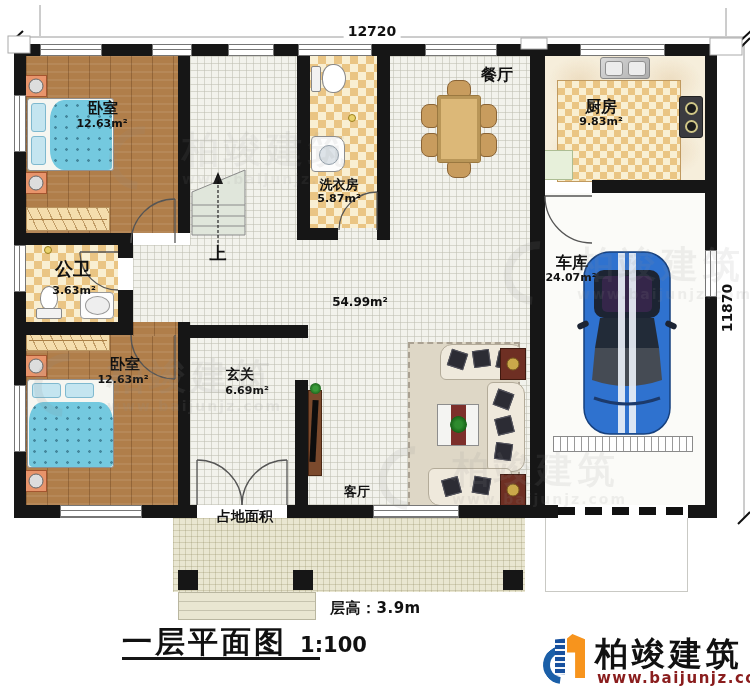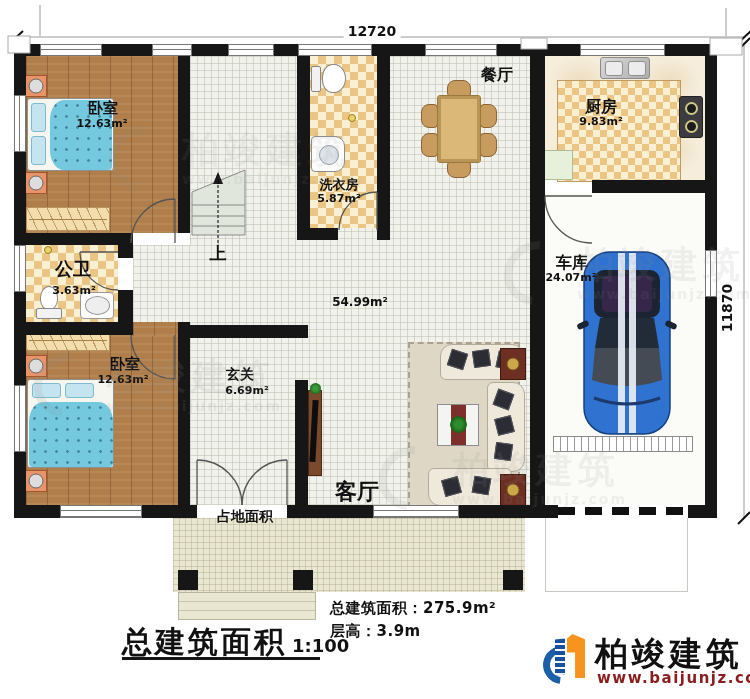--- a/index.html
+++ b/index.html
@@ -304,21 +304,21 @@
   <div class="lbl" style="left:247px;top:390px;font-size:11px;">6.69m²</div>
   <div class="lbl" style="left:218px;top:253px;font-size:17px;">上</div>
   <div class="lbl" style="left:360px;top:302px;font-size:12px;">54.99m²</div>
   <div class="lbl" style="left:497px;top:75px;font-size:16px;">餐厅</div>
   <div class="lbl" style="left:339px;top:185px;font-size:13px;">洗衣房</div>
   <div class="lbl" style="left:339px;top:198px;font-size:11px;">5.87m²</div>
   <div class="lbl" style="left:601px;top:107px;font-size:16px;">厨房</div>
   <div class="lbl" style="left:601px;top:121px;font-size:11px;">9.83m²</div>
   <div class="lbl" style="left:572px;top:263px;font-size:16px;">车库</div>
   <div class="lbl" style="left:571px;top:277px;font-size:11px;">24.07m²</div>
-  <div class="lbl" style="left:357px;top:492px;font-size:22px;">客厅</div>
+  <div class="lbl" style="left:357px;top:492px;font-size:13px;">客厅</div>
   <div class="lbl" style="left:245px;top:517px;font-size:14px;z-index:55;">占地面积</div>
 
   <div class="wm" style="left:110px;top:125px;opacity:.10;">
     <div class="wm-glyph"></div>
     <div>
         <div class="wm-name">柏竣建筑</div>
          <div class="wm-url">www.baijunjz.com</div>
       </div>
   </div>
   <div class="wm" style="left:35px;top:352px;opacity:.13;">
@@ -337,29 +337,26 @@
   </div>
   <div class="wm" style="left:380px;top:445px;opacity:.12;">
     <div class="wm-glyph"></div>
     <div>
         <div class="wm-name">柏竣建筑</div>
          <div class="wm-url">www.baijunjz.com</div>
       </div>
   </div>
 
   <div class="abs" style="left:122px;top:622px;z-index:70;">
-    <span style="font-size:30px;font-weight:800;letter-spacing:3px;">总建筑面积</span>
-    <span style="font-size:18px;font-weight:700;margin-left:0;">1:100</span>
+    <span style="font-size:30px;font-weight:800;letter-spacing:3px;">一层平面图</span>
+    <span style="font-size:21px;font-weight:700;margin-left:8px;">1:100</span>
   </div>
   <div class="abs" style="left:122px;top:657px;width:198px;height:3px;background:#161616;z-index:70;"></div>
 
   <div class="abs" style="left:330px;top:599px;z-index:70;">
-    <div class="stat-line">
-      <span>总建筑面积：</span><span>275.9m²</span>
-    </div>
     <div class="stat-line">
       <span>层高：</span><span>3.9m</span>
     </div>
   </div>
 
   <div class="abs" style="left:543px;top:632px;width:200px;height:60px;z-index:70;">
     <div class="abs" style="left:0;top:2px;width:48px;height:54px;">
       <div class="abs" style="left:0;top:12px;width:38px;height:38px;border:7px solid #1b5fa8;border-radius:50%;border-top-color:transparent;border-right-color:transparent;transform:rotate(52deg);"></div>
       <div class="abs" style="left:12px;top:5px;width:10px;height:36px;background:#17509e;transform:skewY(-5deg);
            background-image:repeating-linear-gradient(180deg,transparent 0 4px,rgba(255,255,255,.95) 4px 6px);"></div>

